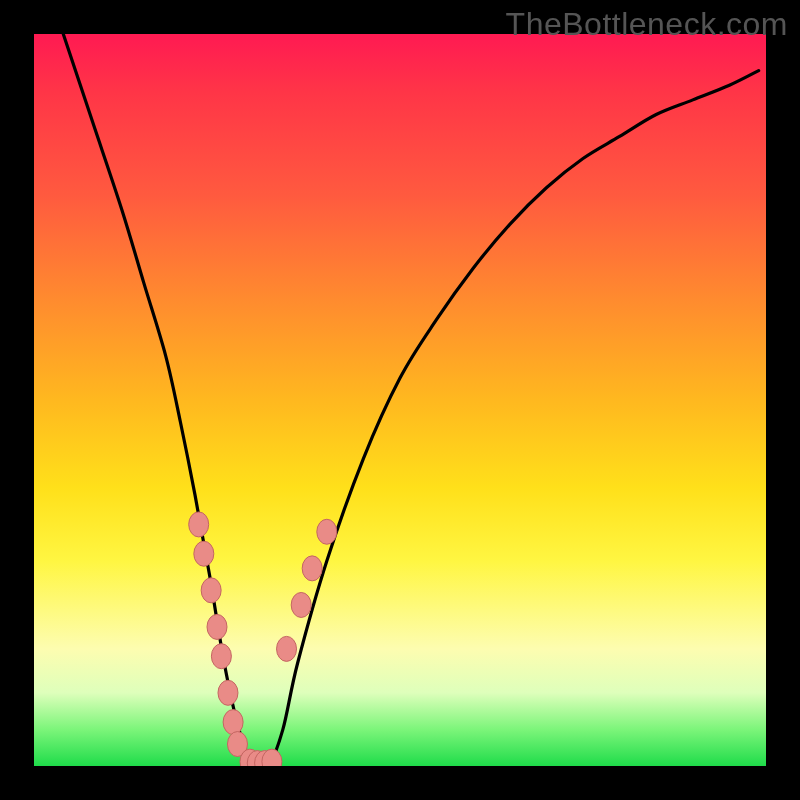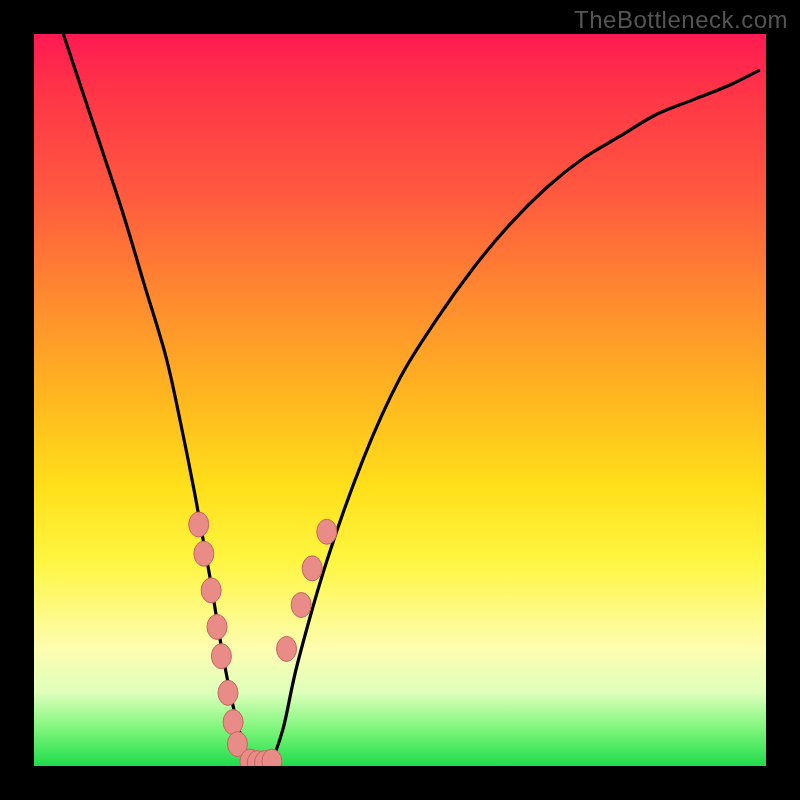--- a/index.html
+++ b/index.html
@@ -36,21 +36,21 @@
       #deffbb 90%,
       #7cf57a 95%,
       #1fdc4a 100%
     );
   }
   .watermark {
     position: absolute;
     top: 6px;
     right: 12px;
     color: #555;
-    font-size: 24px;
+    font-size: 32px;
     font-weight: 500;
     letter-spacing: 0.5px;
     user-select: none;
   }
   svg {
     position: absolute;
     left: 0; top: 0;
   }
 </style>
 </head>

